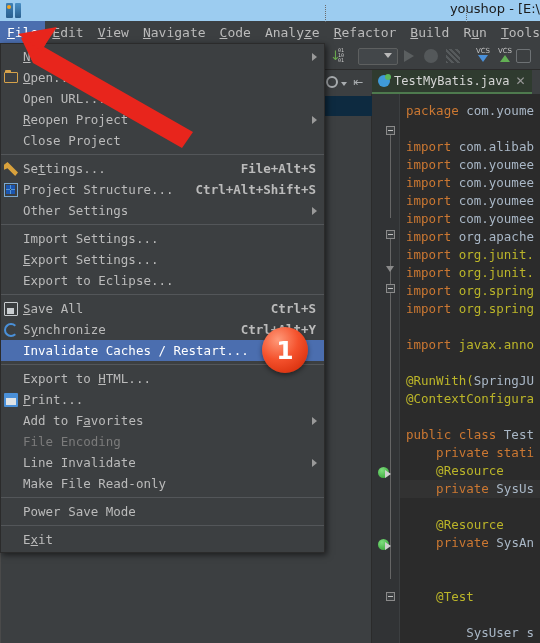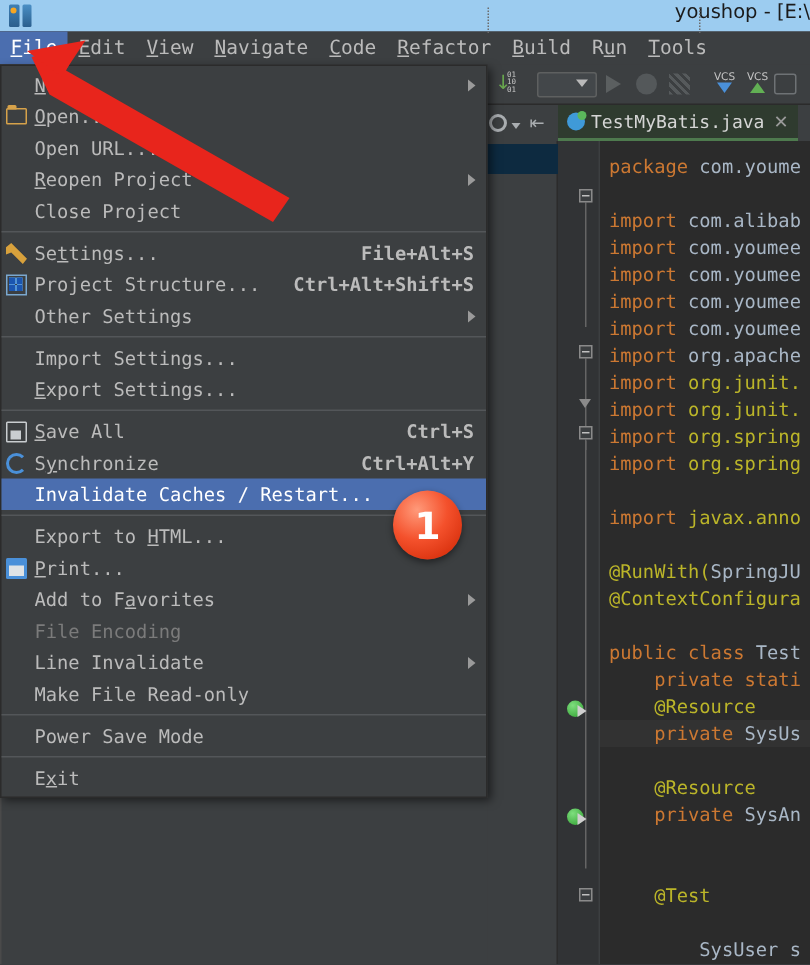--- a/index.html
+++ b/index.html
@@ -477,20 +477,21 @@
 
   <div class="menubar">
     <div class="menu-item active">
         <u>F</u>
         <span>ile</span>
       </div>
     <div class="menu-item"><u>E</u>dit</div>
     <div class="menu-item"><u>V</u>iew</div>
     <div class="menu-item"><u>N</u>avigate</div>
     <div class="menu-item"><u>C</u>ode</div>
+    <div class="menu-item">Analy<u>z</u>e</div>
     <div class="menu-item"><u>R</u>efactor</div>
     <div class="menu-item"><u>B</u>uild</div>
     <div class="menu-item">R<u>u</u>n</div>
     <div class="menu-item"><u>T</u>ools</div>
 
   </div>
 
   <div class="toolbar-row"></div>
   <div class="tb-sep" style="left:325px;"></div>
   <div class="icon-updown">
@@ -624,20 +625,23 @@
     <div class="msep"></div>
 
     <div class="mrow">
       <span class="mlabel">Import Settings...</span>
     </div>
 
     <div class="mrow">
       <span class="mlabel"><u>E</u>xport Settings...</span>
     </div>
 
+    <div class="mrow">
+      <span class="mlabel">Export to Eclipse...</span>
+    </div>
 
     <div class="msep"></div>
 
     <div class="mrow">
       <span class="mico ico-save"></span>
       <span class="mlabel"><u>S</u>ave All</span>
       <span class="maccel">Ctrl+S</span>
     </div>
 
     <div class="mrow">

